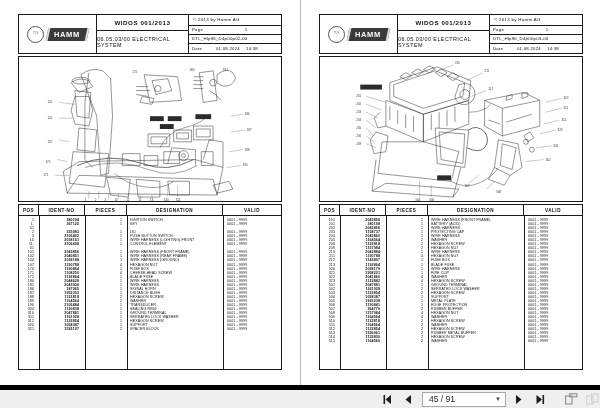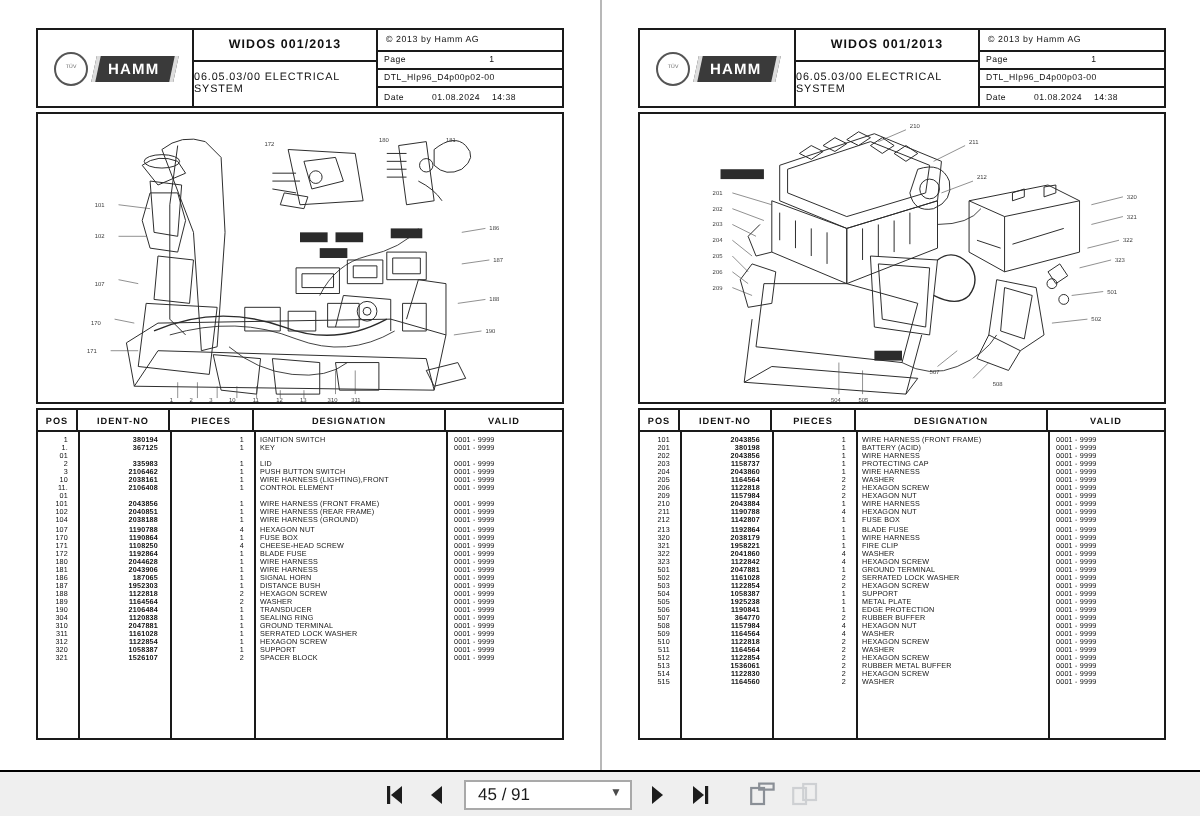--- a/index.html
+++ b/index.html
@@ -144,22 +144,22 @@
   .r-iden { width: 46px; text-align: right; padding-right: 6px; font-weight: bold; }
   .r-pcs  { width: 42px; text-align: right; padding-right: 5px; }
   .r-des  { flex: 1; padding-left: 3px; }
   .r-val  { width: 58px; padding-left: 4px; }
 
   
   #toolbar {
     position: absolute; left: 0; bottom: 0;
     width: 600px; height: 23px;
     background: #efefef;
-    border-top: 1px solid #000000;
-    display: flex; align-items: center; justify-content: center;
+    border-top: 5px solid #000000;
+    display: flex; align-items: center; justify-content: flex-end;
     gap: 6px;
   }
   .tb-btn {
     width: 15px; height: 15px;
     display: flex; align-items: center; justify-content: center;
     color: #1d1d1d;
   }
   .tb-btn svg { display: block; }
   .tb-btn.disabled { opacity: .38; }
   .page-field {

